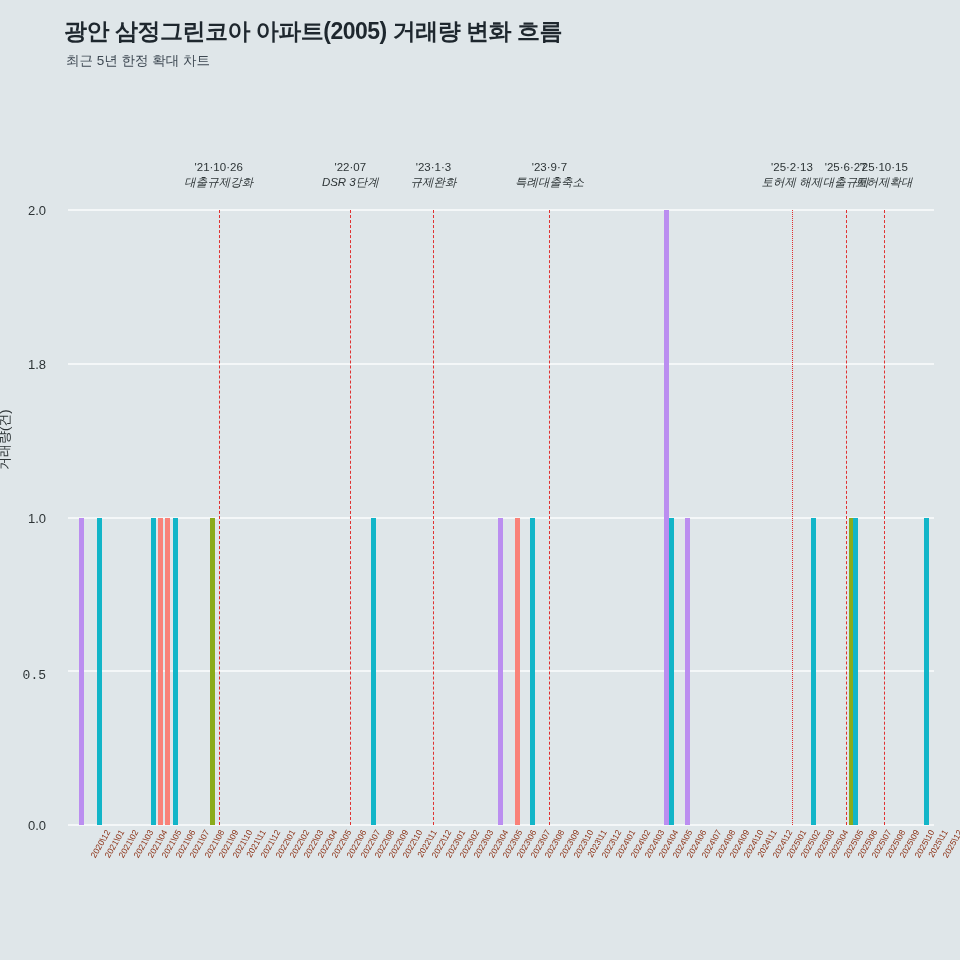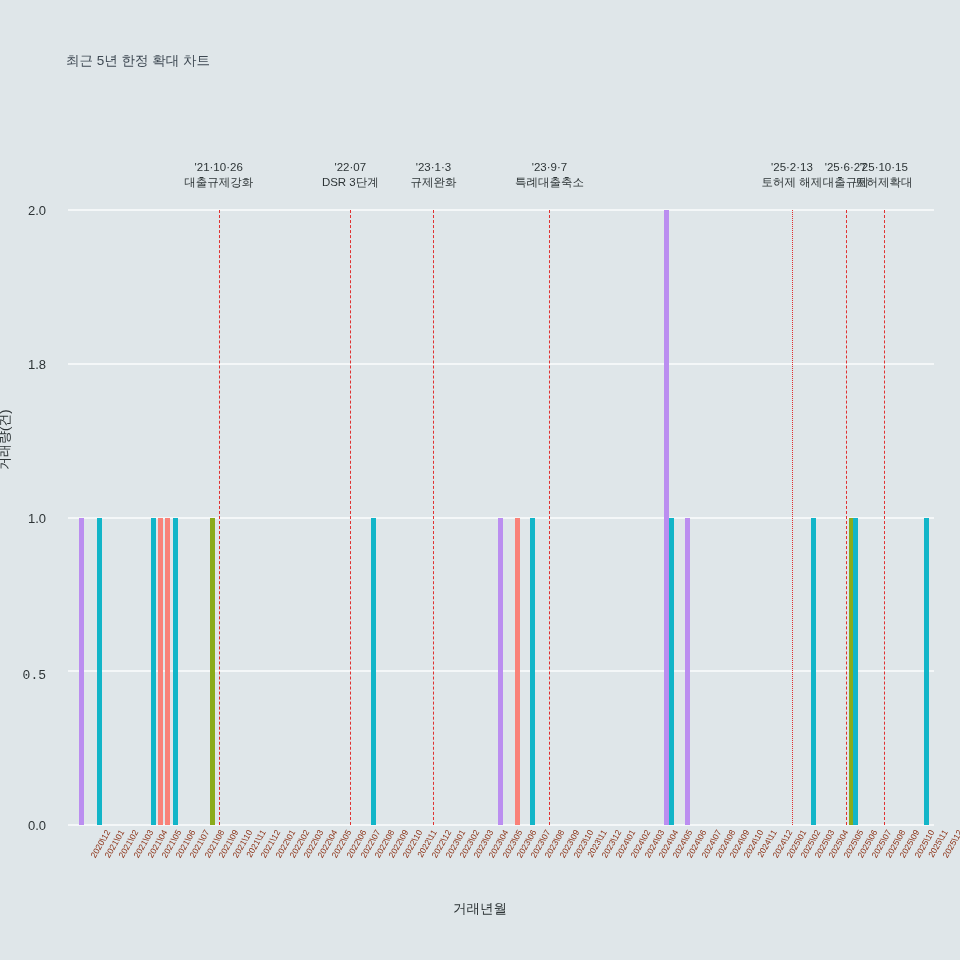--- a/index.html
+++ b/index.html
@@ -136,21 +136,21 @@
   }
   .evlabel {
     position: absolute;
     font-size: 11.5px;
     color: #2d3436;
     text-align: center;
     white-space: nowrap;
     transform: translateX(-50%);
   }
   .evlabel .l1 { display: block; line-height: 15px; }
-  .evlabel .l2 { display: block; line-height: 15px; }
+  .evlabel .l2 { display: block; line-height: 15px; font-style: italic; }
   
   .xticks {
     position: absolute;
     left: 68px;
     top: 828px;
     width: 866px;
     height: 60px;
   }
   .xtick {
     position: absolute;
@@ -168,20 +168,21 @@
     top: 932px;
     font-size: 12px;
     color: #2d3436;
   }
 </style>
 </head>
 <body>
 
 <div id="root">
 
+  <div class="chart-title">광안 삼정그린코아 아파트(2005) 거래량 변화 흐름</div>
   <div class="chart-subtitle">최근 5년 한정 확대 차트</div>
 
 
   <div class="ylabel">거래량(건)</div>
 
   <div class="plot" id="plot">
     <div class="axis-line-bottom"></div>
   <div class="gridline" style="top: 614px;"></div>
       <div class="ytick" style="top: 615px; left: -62px;">0.0</div>
       <div class="gridline" style="top: 460.25px;"></div>
@@ -276,21 +277,20 @@
       <div class="xtick" style="left: 757.525px;">2025\05</div>
       <div class="xtick" style="left: 771.721px;">2025\06</div>
       <div class="xtick" style="left: 785.918px;">2025\07</div>
       <div class="xtick" style="left: 800.115px;">2025\08</div>
       <div class="xtick" style="left: 814.311px;">2025\09</div>
       <div class="xtick" style="left: 828.508px;">2025\10</div>
       <div class="xtick" style="left: 842.705px;">2025\11</div>
       <div class="xtick" style="left: 856.902px;">2025\12</div>
     </div>
 
-  <div class="xlabel">거래년월</div>
 
 
 <div class="evlabel" style="left: 218.684px; top: 160px;">
       <span class="l1">'21·10·26</span>
       <span class="l2">대출규제강화</span>
     </div>
     <div class="evlabel" style="left: 350.316px; top: 160px;">
       <span class="l1">'22·07</span>
       <span class="l2">DSR 3단계</span>
     </div>

